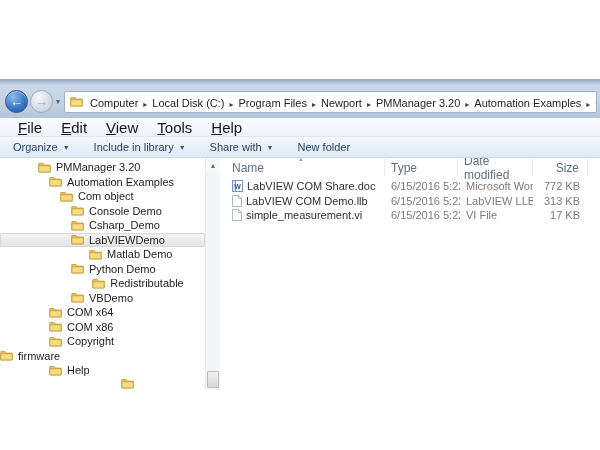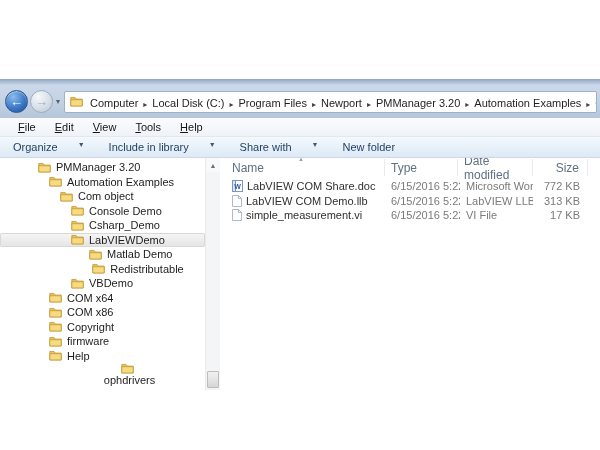--- a/index.html
+++ b/index.html
@@ -39,29 +39,29 @@
   .addr-folder { display: flex; align-items: center; margin: 0 3px 0 2px; }
   .crumb { font-size: 11px; color: #1f1f1f; padding: 0 4px; cursor: default; }
   .crumb-sep { font-size: 8px; color: #404040; padding: 0 1px; }
 
   
   .menubar {
     height: 19px; background: linear-gradient(#fbfcfe, #eef3f8);
     border-bottom: 1px solid #e2e8ef;
     display: flex; align-items: center; padding-left: 9px;
   }
-  .menu-item { font-size: 11px; color: #161616; padding: 0 10px 0 9px; }
+  .menu-item { font-size: 15px; color: #161616; padding: 0 10px 0 9px; }
 
   
   .toolbar {
     height: 21px; background: linear-gradient(#f4f9fd, #dde9f6);
     border-bottom: 1px solid #cdd9e6;
     display: flex; align-items: center; padding-left: 13px;
   }
-  .tool-item { font-size: 11px; color: #1e3b5f; margin-right: 24px; display: flex; align-items: flex-start; gap: 20px; }
+  .tool-item { font-size: 11px; color: #1e3b5f; margin-right: 24px; display: flex; align-items: center; gap: 5px; }
   .tool-caret { font-size: 7px; color: #3f5878; }
 
   
   .content { display: flex; height: 232px; background: #ffffff; }
 
   .tree-panel { width: 205px; padding-top: 2px; overflow: hidden; flex: 0 0 auto; }
   .tree-row { height: 14.5px; display: flex; align-items: center; font-size: 11px; color: #1d1d1d; }
   .tree-row.selected {
     background: linear-gradient(#f6f6f6, #e4e4e4);
     box-shadow: inset 0 0 0 1px #d8d8d8; border-radius: 2px;
@@ -212,20 +212,29 @@
           </div>
           <div class="tree-row" style="padding-left: 89px;">
             <span class="tree-icon">
               <svg width="13" height="11" viewBox="0 0 16 13">
                 <path d="M1 1.5 h5.2 l1.6 2 h7.2 v8.5 h-14 z" fill="#e9c258" stroke="#c49a3a" stroke-width="1"></path>
                 <path d="M1 4.3 h14 v7.7 h-14 z" fill="#f7db80" stroke="#c49a3a" stroke-width="1"></path>
               </svg>
             </span>
             <span class="tree-label">Matlab Demo</span>
           </div>
+          <div class="tree-row" style="padding-left: 71px;">
+            <span class="tree-icon">
+              <svg width="13" height="11" viewBox="0 0 16 13">
+                <path d="M1 1.5 h5.2 l1.6 2 h7.2 v8.5 h-14 z" fill="#e9c258" stroke="#c49a3a" stroke-width="1"></path>
+                <path d="M1 4.3 h14 v7.7 h-14 z" fill="#f7db80" stroke="#c49a3a" stroke-width="1"></path>
+              </svg>
+            </span>
+            <span class="tree-label">Python Demo</span>
+          </div>
           <div class="tree-row" style="padding-left: 71px; justify-content: center;">
             <span class="tree-icon">
               <svg width="13" height="11" viewBox="0 0 16 13">
                 <path d="M1 1.5 h5.2 l1.6 2 h7.2 v8.5 h-14 z" fill="#e9c258" stroke="#c49a3a" stroke-width="1"></path>
                 <path d="M1 4.3 h14 v7.7 h-14 z" fill="#f7db80" stroke="#c49a3a" stroke-width="1"></path>
               </svg>
             </span>
             <span class="tree-label">Redistributable</span>
           </div>
           <div class="tree-row" style="padding-left: 71px;">
@@ -257,21 +266,21 @@
           </div>
           <div class="tree-row" style="padding-left: 49px;">
             <span class="tree-icon">
               <svg width="13" height="11" viewBox="0 0 16 13">
                 <path d="M1 1.5 h5.2 l1.6 2 h7.2 v8.5 h-14 z" fill="#e9c258" stroke="#c49a3a" stroke-width="1"></path>
                 <path d="M1 4.3 h14 v7.7 h-14 z" fill="#f7db80" stroke="#c49a3a" stroke-width="1"></path>
               </svg>
             </span>
             <span class="tree-label">Copyright</span>
           </div>
-          <div class="tree-row" style="padding-left: 49px;">
+          <div class="tree-row" style="">
             <span class="tree-icon">
               <svg width="13" height="11" viewBox="0 0 16 13">
                 <path d="M1 1.5 h5.2 l1.6 2 h7.2 v8.5 h-14 z" fill="#e9c258" stroke="#c49a3a" stroke-width="1"></path>
                 <path d="M1 4.3 h14 v7.7 h-14 z" fill="#f7db80" stroke="#c49a3a" stroke-width="1"></path>
               </svg>
             </span>
             <span class="tree-label">firmware</span>
           </div>
           <div class="tree-row" style="padding-left: 49px;">
             <span class="tree-icon">

